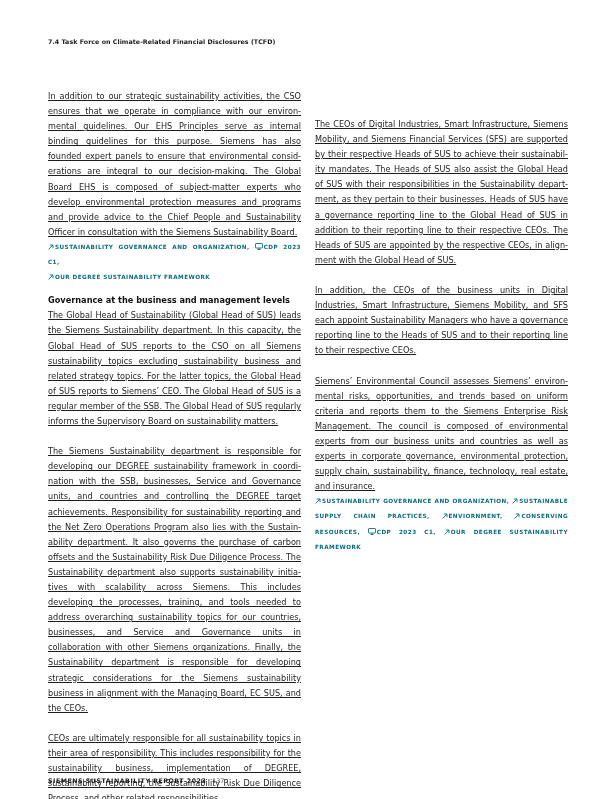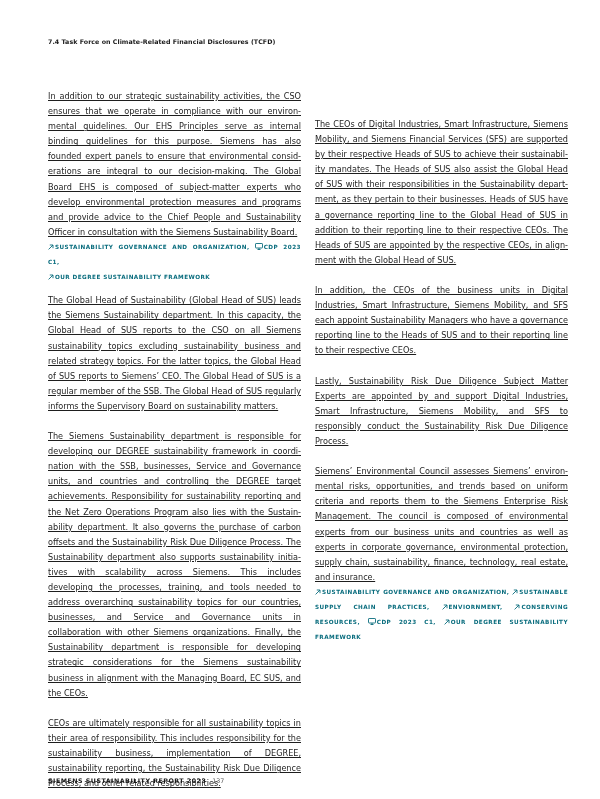--- a/index.html
+++ b/index.html
@@ -35,29 +35,29 @@
             <path d="M0.6 5.4 L5 1 M1.8 1 H5 V4.2" stroke="#0a6d7e" stroke-width="0.9" fill="none"></path>
           </svg></span><span>Sustainability governance and organization,</span></a>
     <a><span class="icon"><svg width="8" height="7" viewBox="0 0 8 7">
             <rect x="0.5" y="0.5" width="7" height="4.5" rx="0.6" stroke="#0a6d7e" stroke-width="0.9" fill="none"></rect>
             <path d="M2.5 6.5 H5.5 M4 5 V6.5" stroke="#0a6d7e" stroke-width="0.9"></path>
           </svg></span><span>CDP 2023 C1,</span></a><br>
     <a><span class="icon"><svg width="6" height="6" viewBox="0 0 6 6">
             <path d="M0.6 5.4 L5 1 M1.8 1 H5 V4.2" stroke="#0a6d7e" stroke-width="0.9" fill="none"></path>
           </svg></span><span>Our DEGREE sustainability framework</span></a>
   </div>
+  <h3>Governance at the business and management levels</h3>
   <p>The Global Head of Sustainability (Global Head of SUS) leads the Siemens Sustainability department. In this capacity, the Global Head of SUS reports to the CSO on all Siemens sustainability topics excluding sustainability business and related strategy topics. For the latter topics, the Global Head of SUS reports to Siemens’ CEO. The Global Head of SUS is a regular member of the SSB. The Global Head of SUS regularly informs the Supervisory Board on sustainability matters.</p>
   <p>The Siemens Sustainability department is responsible for developing our DEGREE sustainability framework in coordi­nation with the SSB, businesses, Service and Governance units, and countries and controlling the DEGREE target achievements. Responsibility for sustainability reporting and the Net Zero Operations Program also lies with the Sustain­ability department. It also governs the purchase of carbon offsets and the Sustainability Risk Due Diligence Process. The Sustainability department also supports sustainability initia­tives with scalability across Siemens. This includes developing the processes, training, and tools needed to address over­arching sustainability topics for our countries, businesses, and Service and Governance units in collaboration with other Siemens organizations. Finally, the Sustainability department is responsible for developing strategic considerations for the Siemens sustainability business in alignment with the Managing Board, EC SUS, and the CEOs.</p>
   <p>CEOs are ultimately responsible for all sustainability topics in their area of responsibility. This includes responsibility for the sustainability business, implementation of DEGREE, sustainability reporting, the Sustainability Risk Due Diligence Process, and other related responsibilities.</p>
 </div>
 
 <div class="col right">
   <p>The CEOs of Digital Industries, Smart Infrastructure, Siemens Mobility, and Siemens Financial Services (SFS) are supported by their respective Heads of SUS to achieve their sustainabil­ity mandates. The Heads of SUS also assist the Global Head of SUS with their responsibilities in the Sustainability depart­ment, as they pertain to their businesses. Heads of SUS have a governance reporting line to the Global Head of SUS in addition to their reporting line to their respective CEOs. The Heads of SUS are appointed by the respective CEOs, in align­ment with the Global Head of SUS.</p>
   <p>In addition, the CEOs of the business units in Digital Industries, Smart Infrastructure, Siemens Mobility, and SFS each appoint Sustainability Managers who have a governance reporting line to the Heads of SUS and to their reporting line to their respective CEOs.</p>
-  <p>Lastly, Sustainability Risk Due Diligence Subject Matter Experts are appointed by and support Digital Industries, Smart Infrastructure, Siemens Mobility, and SFS to responsibly conduct the Sustainability Risk Due Diligence Process.</p>
   <p class="tight">Siemens’ Environmental Council assesses Siemens’ environ­mental risks, opportunities, and trends based on uniform criteria and reports them to the Siemens Enterprise Risk Management. The council is composed of environmental experts from our business units and countries as well as experts in corporate governance, environmental protection, supply chain, sustainability, finance, technology, real estate, and insurance.</p>
   <div class="links">
     <a><span class="icon"><svg width="6" height="6" viewBox="0 0 6 6">
             <path d="M0.6 5.4 L5 1 M1.8 1 H5 V4.2" stroke="#0a6d7e" stroke-width="0.9" fill="none"></path>
           </svg></span><span>Sustainability governance and organization,</span></a>
     <a><span class="icon"><svg width="6" height="6" viewBox="0 0 6 6">
             <path d="M0.6 5.4 L5 1 M1.8 1 H5 V4.2" stroke="#0a6d7e" stroke-width="0.9" fill="none"></path>
           </svg></span><span>Sustainable supply chain practices,</span></a>
     <a><span class="icon"><svg width="6" height="6" viewBox="0 0 6 6">
             <path d="M0.6 5.4 L5 1 M1.8 1 H5 V4.2" stroke="#0a6d7e" stroke-width="0.9" fill="none"></path>

